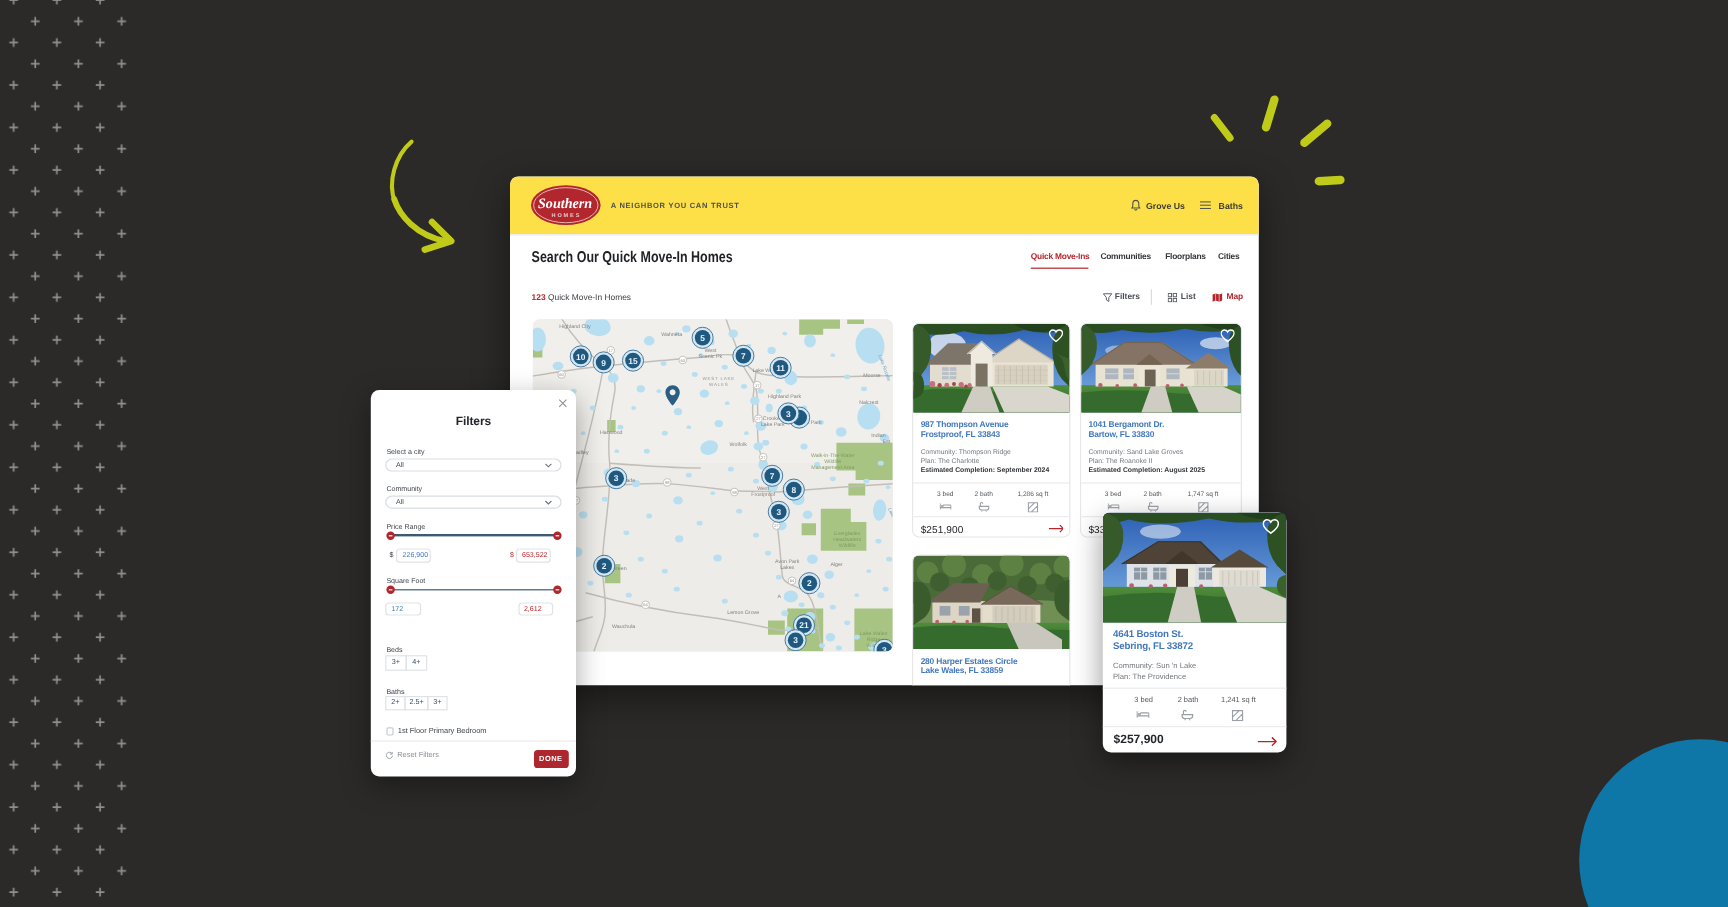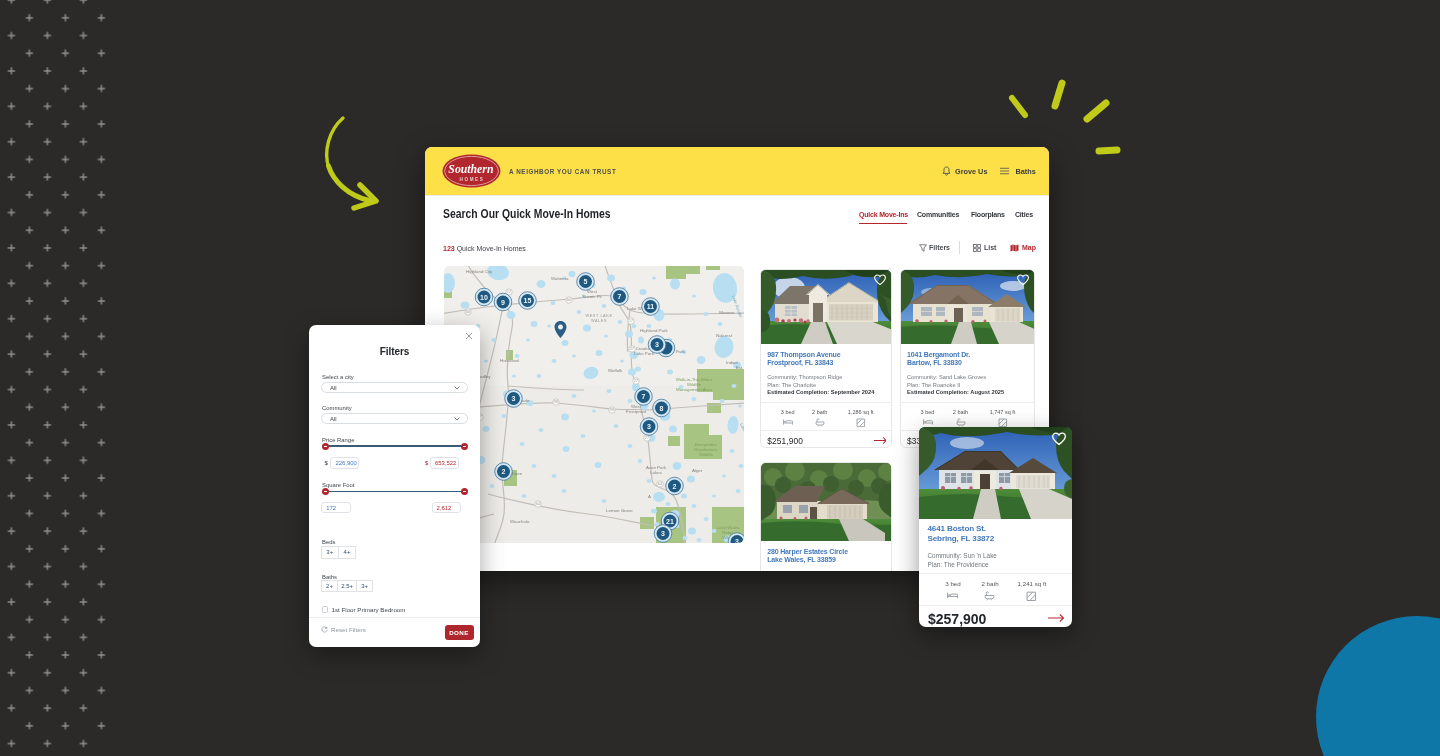--- a/index.html
+++ b/index.html
@@ -778,17 +778,17 @@
     </svg>
   <svg class="abs" style="left:65px;top:163.5px;" width="11" height="10" viewBox="0 0 10 9">
       <use href="#ibath"></use>
     </svg>
   <svg class="abs" style="left:107px;top:163.5px;" width="11" height="10" viewBox="0 0 10 9">
       <use href="#iarea"></use>
     </svg>
 
   <div class="abs" style="left:0;top:178px;right:0;height:1px;background:#ececec;"></div>
 
-  <div class="abs" style="left:9px;top:183.5px;font-weight:bold;font-size:14px;color:#23262a;">$257,900</div>
+  <div class="abs" style="left:9px;top:183.5px;font-weight:bold;font-size:10px;color:#23262a;">$257,900</div>
   <svg class="abs" style="left:129px;top:187px;" width="16" height="8" viewBox="0 0 17.5 8" preserveAspectRatio="none">
       <use href="#arrowR"></use>
     </svg>
 </div>
 
 </body></html>

